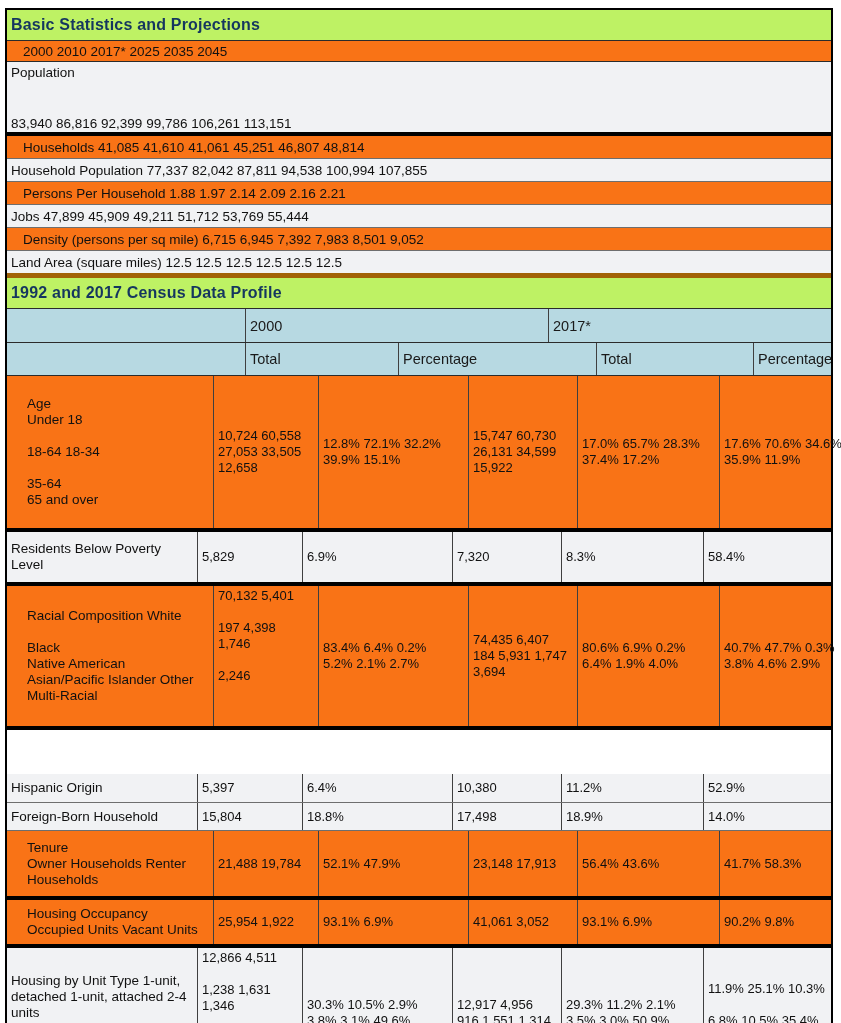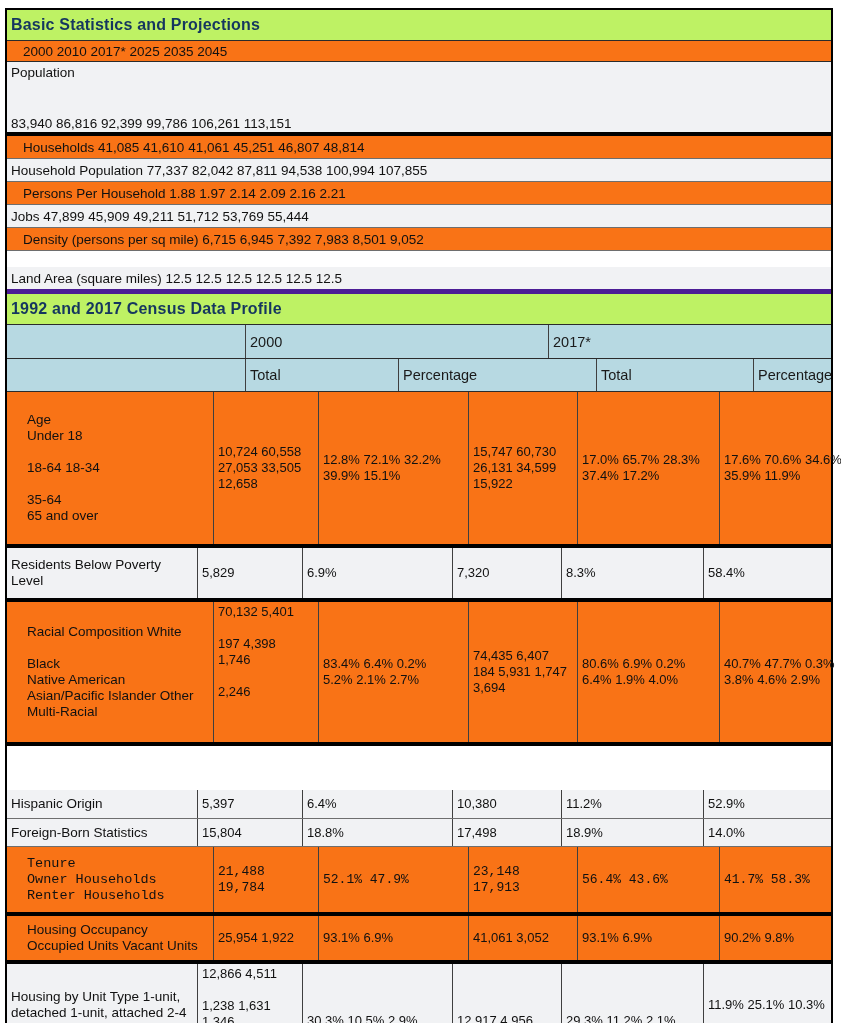--- a/index.html
+++ b/index.html
@@ -41,21 +41,21 @@
   .h22 { height: 22px; }
   .h68 { height: 68px; align-items: flex-start; padding-top: 2px; }
   
   .bg-blue { background: #f97316; padding-left: 16px; }
   .bg-gray { background: #F1F2F4; }
   .bg-hdr  { background: #B7D9E2; gap: 48px; }
   
   .bb-thin  { border-bottom: 1px solid #6e6e6e; }
   .bb-dark  { border-bottom: 1px solid #2b2b2b; }
   .bb-thick { border-bottom: 4px solid #000000; }
-  .bb-sep   { border-bottom: 5px solid #4c1d95; margin-top: 16px; }
+  .bb-sep   { border-bottom: 5px solid #a16207; }
   
   .grid6 { display: grid; grid-template-columns: 190px 105px 150px 109px 142px 128px; }
   .grid4 { display: grid; grid-template-columns: 190px 255px 251px 128px; }
   .cell {
     padding: 2px 4px;
     display: flex; align-items: center;
     white-space: pre-line;
     font-size: 13px;
     line-height: 16px;
     border-left: 1px solid #3f3f3f;
@@ -66,21 +66,21 @@
     font-size: 14.5px;
     line-height: 16px;
     color: #1a1a1a;
   }
   .h28 { height: 28px; } .h29 { height: 29px; }
   .r-age { height: 152px; }
   .r-pov { height: 50px; }
   .r-rac { height: 140px; }
   .r-his { height: 28px; margin-top: 44px; }
   .r-for { height: 27px; }
-  .r-ten { height: 65px; font-family: Liberation Mono, monospace; }
+  .r-ten { height: 65px; }
   .r-occ { height: 44px; }
   .r-hou { height: 146px; }
   .label-cell { font-size: 13.5px; }
   .top-align { align-items: flex-start; }
 </style>
 </head>
 <body>
 
 <div class="doc">
 
@@ -176,21 +176,21 @@
     <div class="grid6 bg-gray bb-thin r-his">
       <div class="cell label-cell">Hispanic Origin</div>
       <div class="cell">5,397</div>
       <div class="cell">6.4%</div>
       <div class="cell">10,380</div>
       <div class="cell">11.2%</div>
       <div class="cell">52.9%</div>
     </div>
 
     <div class="grid6 bg-gray bb-thin r-for">
-      <div class="cell label-cell">Foreign-Born Statistics</div>
+      <div class="cell label-cell">Foreign-Born Household</div>
       <div class="cell">15,804</div>
       <div class="cell">18.8%</div>
       <div class="cell">17,498</div>
       <div class="cell">18.9%</div>
       <div class="cell">14.0%</div>
     </div>
 
     <div class="grid6 bg-blue bb-thick r-ten">
       <div class="cell label-cell">Tenure
 Owner Households Renter Households</div>

